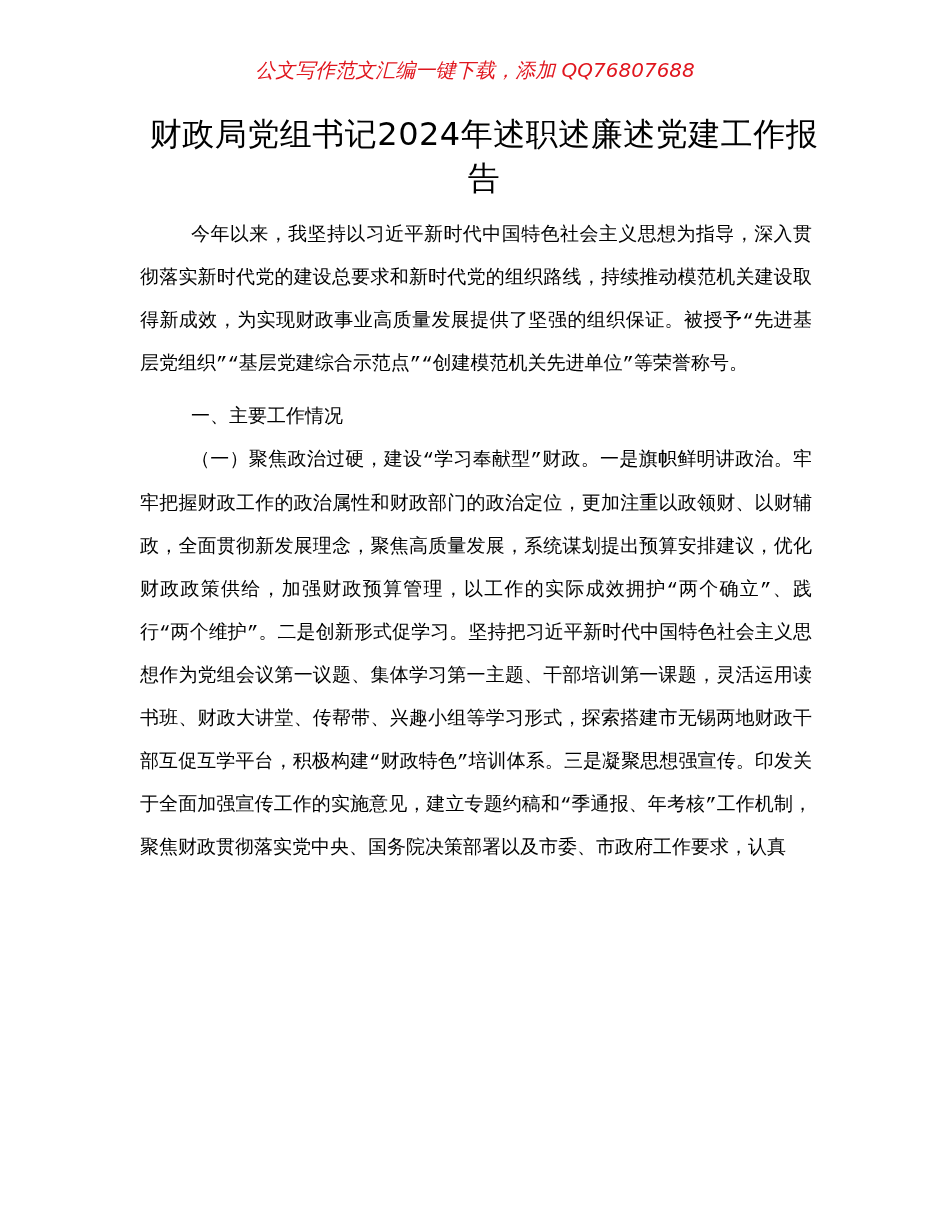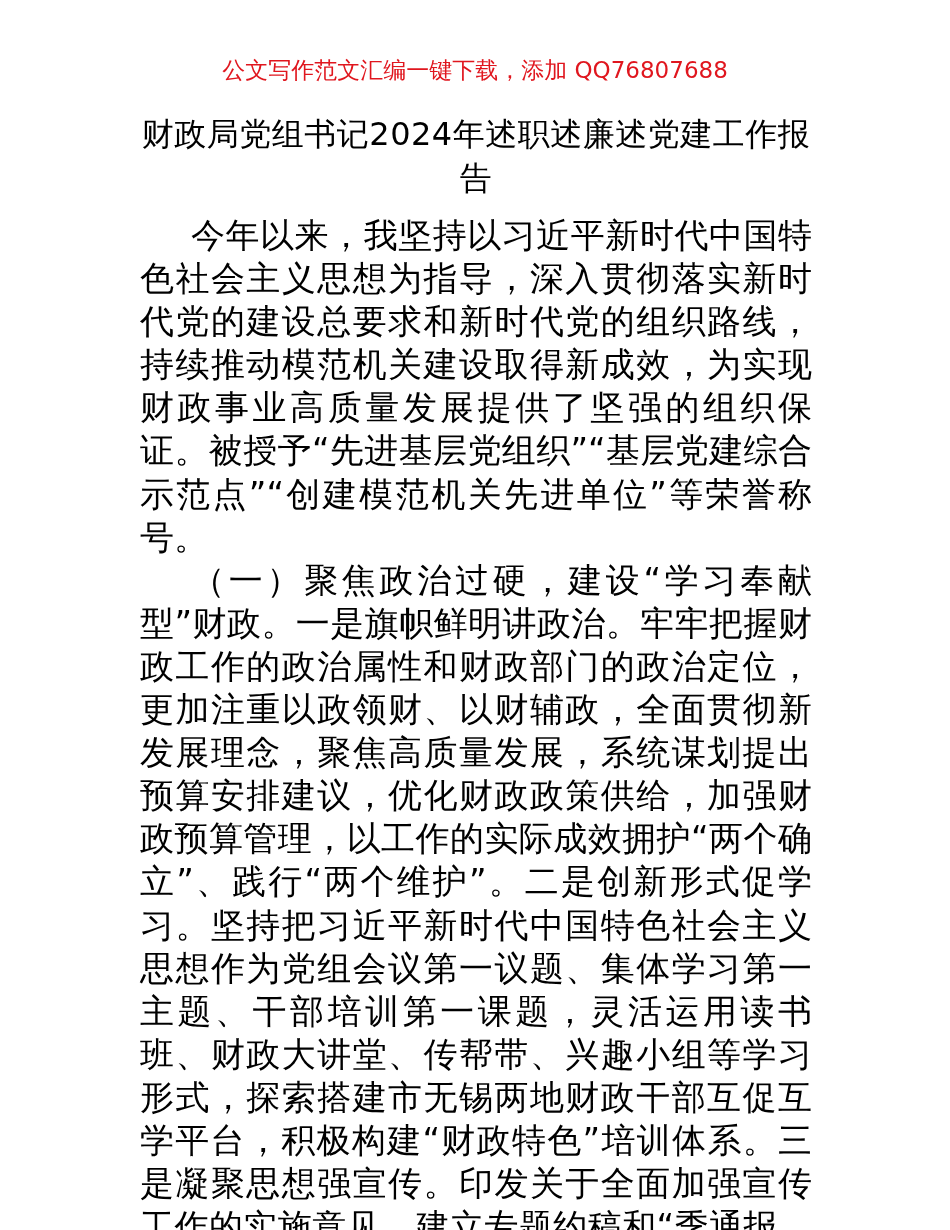--- a/index.html
+++ b/index.html
@@ -1,31 +1,32 @@
 <!DOCTYPE html>
 <html><head>
 <meta charset="utf-8">
 <style>
   html, body { margin: 0; padding: 0; background: #ffffff; }
   body { width: 950px; height: 1230px; position: relative; overflow: hidden;
          font-family: "DejaVu Sans", "Liberation Sans", sans-serif; color: #000; }
   .header-banner { position: absolute; top: 56px; left: 0; width: 950px; text-align: center;
-         color: #e0161e; font-size: 23px; line-height: 28px; letter-spacing: 0px; }
-  .doc-title { position: absolute; top: 112px; left: 140px; width: 672px; text-align: center;
+         color: #e0161e; font-size: 20px; line-height: 28px; letter-spacing: 0px; font-style: italic; }
+  .doc-title { position: absolute; top: 112px; left: 148px; width: 672px; text-align: center;
          font-size: 32px; line-height: 44px; letter-spacing: 0.5px; }
   .doc-body { position: absolute; top: 214px; left: 140px; width: 672px; }
-  .para { font-size: 34px; line-height: 43.1px; margin: 0; text-align: justify;
-          text-align-last: left; word-break: break-all; }
+  .para { font-size: 19px; line-height: 43.1px; margin: 0; text-align: justify;
+          text-align-last: left; word-break: break-all; font-family: Liberation Mono, monospace; }
   .indent { text-indent: 51px; }
   .section-heading { margin-top: 10px; }
   .para-gap { }
 </style>
 </head>
 <body>
 
 <div class="header-banner">公文写作范文汇编一键下载，添加 QQ76807688</div>
 
 <div class="doc-title">财政局党组书记2024年述职述廉述党建工作报告</div>
 
 <div class="doc-body">
   <p class="para indent">今年以来，我坚持以习近平新时代中国特色社会主义思想为指导，深入贯彻落实新时代党的建设总要求和新时代党的组织路线，持续推动模范机关建设取得新成效，为实现财政事业高质量发展提供了坚强的组织保证。被授予“先进基层党组织”“基层党建综合示范点”“创建模范机关先进单位”等荣誉称号。</p>
+  <p class="para indent section-heading">一、主要工作情况</p>
   <p class="para indent para-gap">（一）聚焦政治过硬，建设“学习奉献型”财政。一是旗帜鲜明讲政治。牢牢把握财政工作的政治属性和财政部门的政治定位，更加注重以政领财、以财辅政，全面贯彻新发展理念，聚焦高质量发展，系统谋划提出预算安排建议，优化财政政策供给，加强财政预算管理，以工作的实际成效拥护“两个确立”、践行“两个维护”。二是创新形式促学习。坚持把习近平新时代中国特色社会主义思想作为党组会议第一议题、集体学习第一主题、干部培训第一课题，灵活运用读书班、财政大讲堂、传帮带、兴趣小组等学习形式，探索搭建市无锡两地财政干部互促互学平台，积极构建“财政特色”培训体系。三是凝聚思想强宣传。印发关于全面加强宣传工作的实施意见，建立专题约稿和“季通报、年考核”工作机制，聚焦财政贯彻落实党中央、国务院决策部署以及市委、市政府工作要求，认真</p>
 </div>
 
 </body></html>

